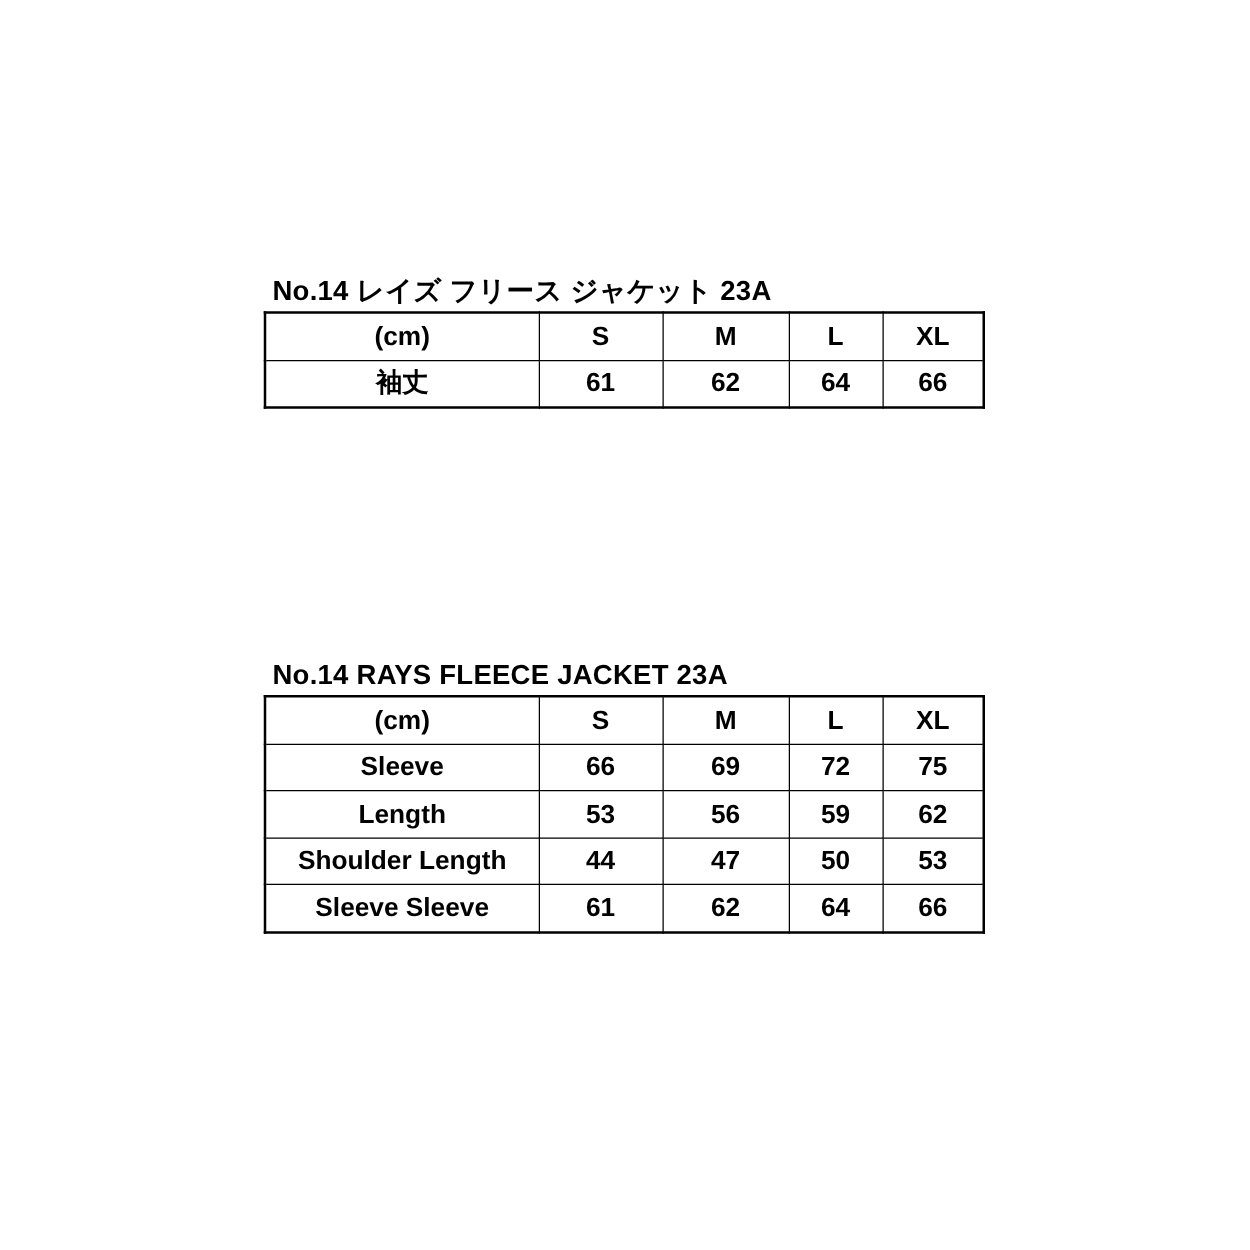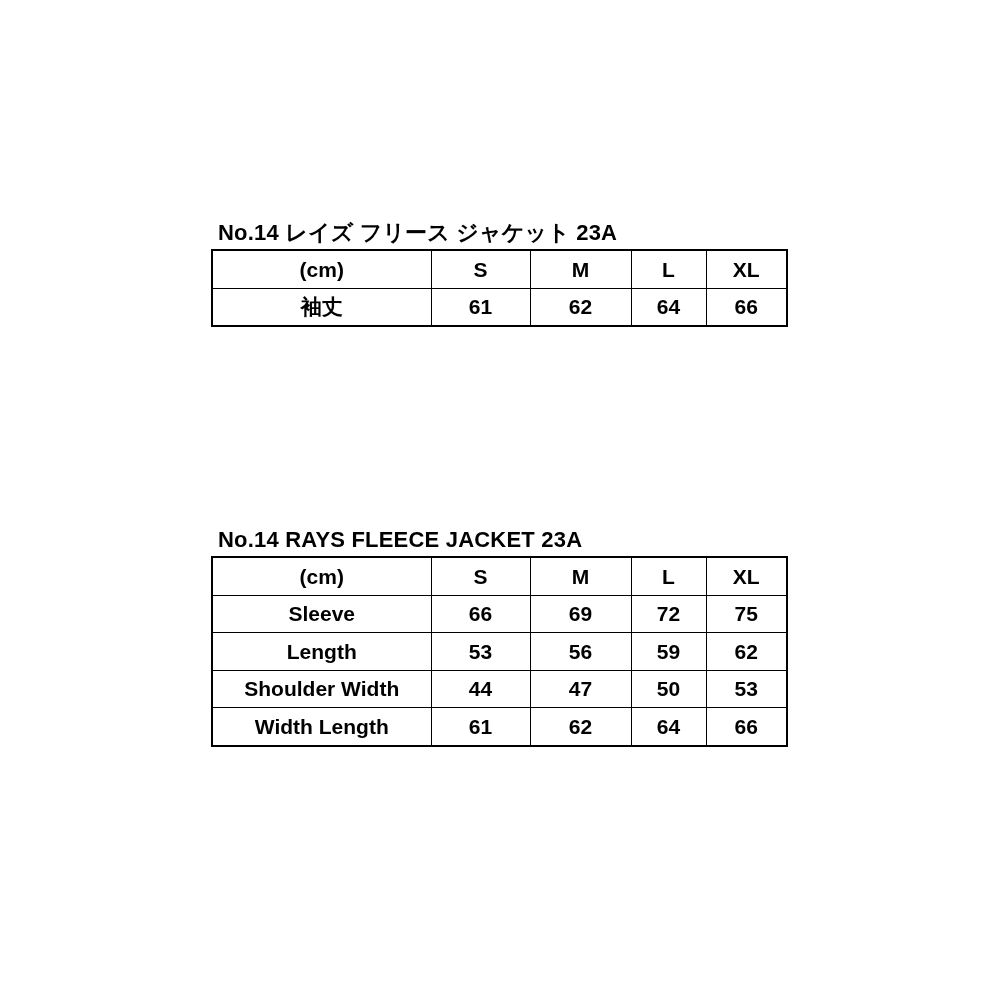--- a/index.html
+++ b/index.html
@@ -125,28 +125,28 @@
           <td>75</td>
         </tr>
         <tr>
           <td>Length</td>
           <td>53</td>
           <td>56</td>
           <td>59</td>
           <td>62</td>
         </tr>
         <tr>
-          <td>Shoulder Width</td>
+          <td>Shoulder Length</td>
           <td>44</td>
           <td>47</td>
           <td>50</td>
           <td>53</td>
         </tr>
         <tr>
-          <td>Width Length</td>
+          <td>Sleeve Sleeve</td>
           <td>61</td>
           <td>62</td>
           <td>64</td>
           <td>66</td>
         </tr>
       </tbody>
     </table>
   </section>
 
 </div>

